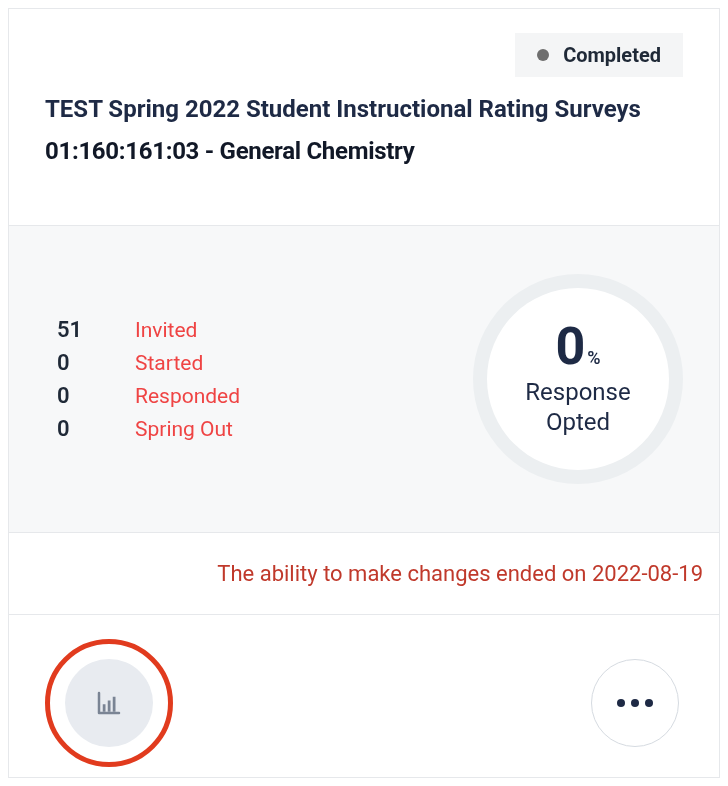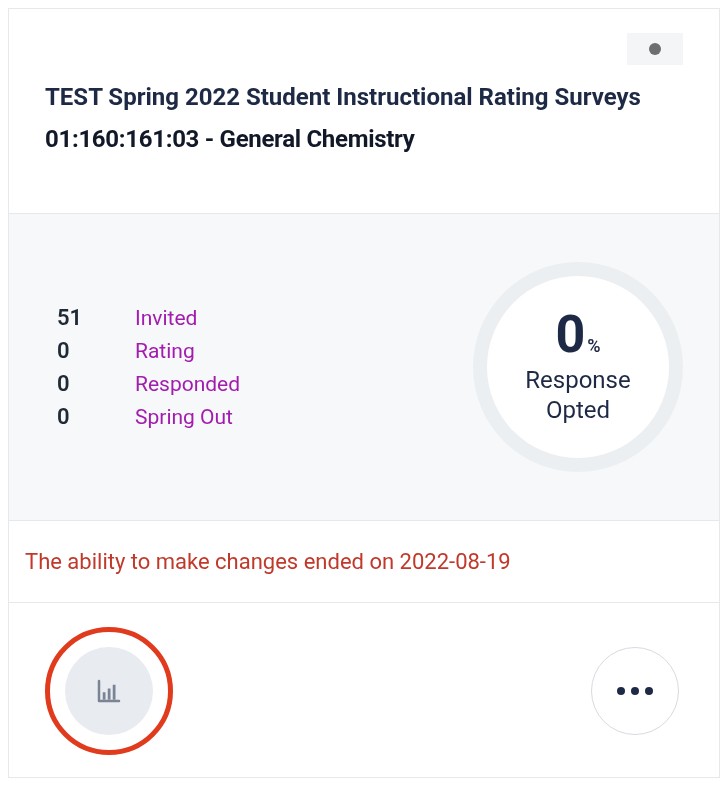--- a/index.html
+++ b/index.html
@@ -76,21 +76,21 @@
   }
   .stat-value {
     font-size: 22px;
     font-weight: 600;
     color: #1f2937;
     min-width: 32px;
     text-align: left;
   }
   .stat-label {
     font-size: 21px;
-    color: #a21caf;
+    color: #ef4444;
   }
   .gauge-wrap {
     position: relative;
     width: 210px;
     height: 210px;
   }
   .gauge-outer {
     position: absolute;
     inset: 0;
     border-radius: 50%;
@@ -126,21 +126,21 @@
   .gauge-label {
     font-size: 24px;
     color: #1e2a45;
     text-align: center;
     line-height: 1.25;
     margin-top: 4px;
   }
   .notice-section {
     border-bottom: 1px solid #e6e8eb;
     padding: 28px 16px;
-    text-align: left;
+    text-align: right;
   }
   .notice-text {
     color: #c0392b;
     font-size: 22px;
   }
   .actions-section {
     padding: 24px 40px 24px 36px;
     display: flex;
     align-items: center;
     justify-content: space-between;
@@ -184,35 +184,36 @@
 </style>
 </head>
 <body>
 
 <div class="card">
 
   <div class="header-section">
     <div class="status-row">
       <div class="status-badge">
         <span class="status-dot"></span>
+        <span class="status-text">Completed</span>
       </div>
     </div>
     <div class="subtitle">TEST Spring 2022 Student Instructional Rating Surveys</div>
     <div class="title">01:160:161:03 - General Chemistry</div>
   </div>
 
   <div class="stats-section">
     <div class="stats-list">
       <div class="stat-row">
         <span class="stat-value">51</span>
         <span class="stat-label">Invited</span>
       </div>
       <div class="stat-row">
         <span class="stat-value">0</span>
-        <span class="stat-label">Rating</span>
+        <span class="stat-label">Started</span>
       </div>
       <div class="stat-row">
         <span class="stat-value">0</span>
         <span class="stat-label">Responded</span>
       </div>
       <div class="stat-row">
         <span class="stat-value">0</span>
         <span class="stat-label">Spring Out</span>
       </div>
     </div>

